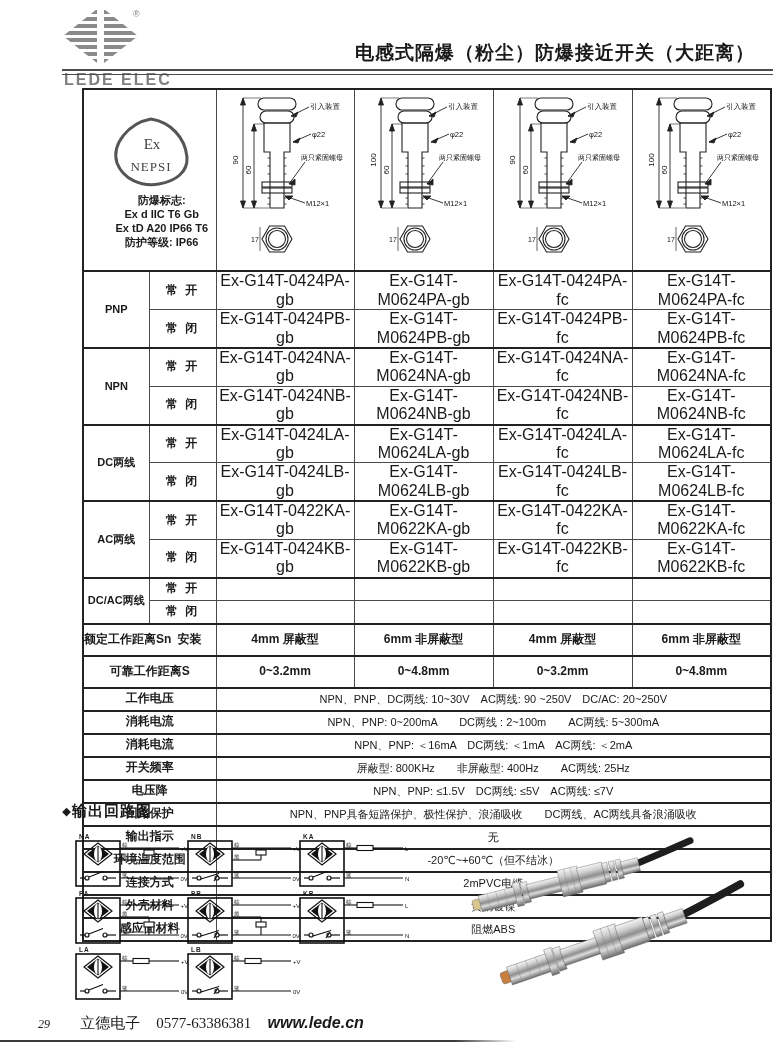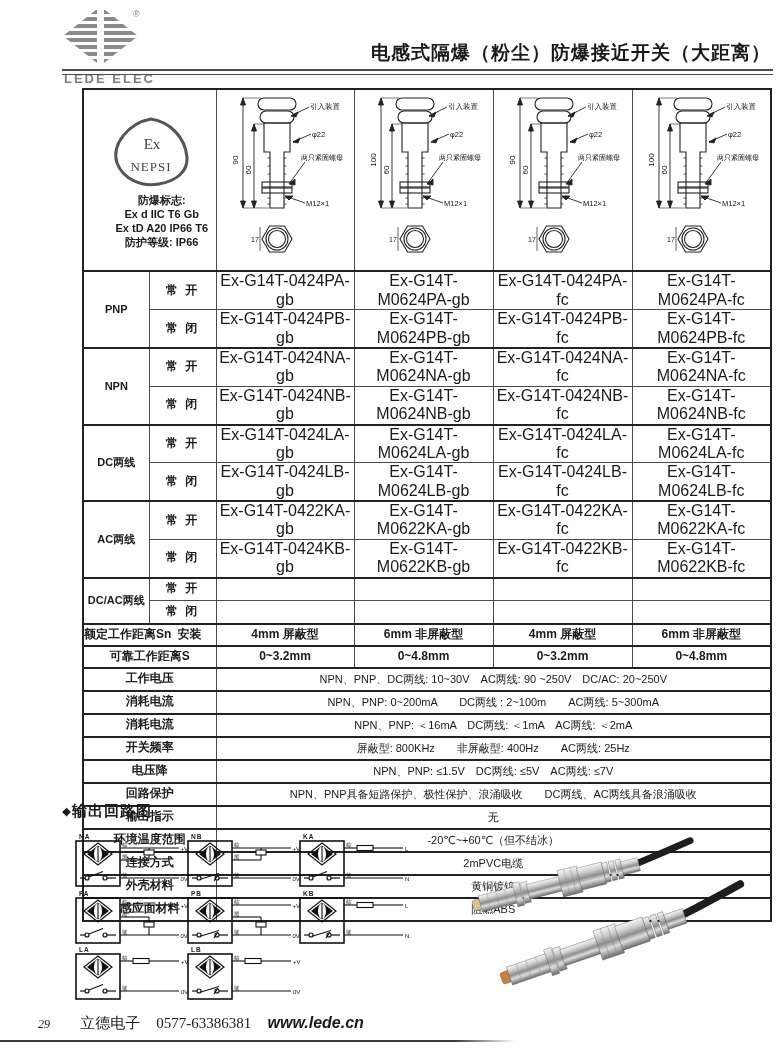--- a/index.html
+++ b/index.html
@@ -3,34 +3,34 @@
 <meta charset="utf-8">
 <style>
   html,body{margin:0;padding:0;}
   body{
     width:777px;height:1056px;position:relative;overflow:hidden;
     background:#ffffff;color:#1a1a1a;
     font-family:"Liberation Sans","DejaVu Sans",sans-serif;
   }
   
   .logo-wrap{position:absolute;left:62px;top:8px;width:120px;}
-  .brand-text{font-size:13px;font-weight:bold;letter-spacing:2px;color:#7f7f7f;margin-top:1px;padding-left:2px;}
+  .brand-text{font-size:16px;font-weight:bold;letter-spacing:2px;color:#7f7f7f;margin-top:1px;padding-left:2px;}
   .page-title{
-    position:absolute;right:6px;top:40px;font-size:19px;font-weight:bold;
+    position:absolute;right:22px;top:40px;font-size:19px;font-weight:bold;
     font-family:Liberation Mono, monospace;letter-spacing:1px;
   }
   .header-rule{position:absolute;left:62px;top:69px;width:711px;height:3px;
     border-top:2.5px solid #4c4c4c;border-bottom:1px solid #4c4c4c;}
   
   #spec-table{position:absolute;left:82px;top:88px;width:688px;border-collapse:collapse;table-layout:fixed;border:2px solid #222;}
   #spec-table td{border:1px solid #4a4a4a;padding:0;text-align:center;vertical-align:middle;line-height:1.15;}
   #spec-table tr.bt2 td{border-top:2px solid #222;}
   tr.r-draw{height:180px;}
   tr.r-model{height:23px;}
-  tr.r-dist{height:22px;}
+  tr.r-dist{height:32px;}
   tr.r-spec{height:23px;}
   td.cert-cell{vertical-align:top;text-align:left;}
   .cert-logo{display:block;margin:4px auto 0 auto;}
   .cert-lines{padding:2px 0 0 24px;font-size:11px;font-weight:bold;line-height:1.3;}
   td.type-cell{font-size:11px;font-weight:600;}
   td.state-cell{font-size:12px;font-weight:600;letter-spacing:2px;}
   td.model-cell{font-size:16px;font-weight:normal;font-family:"Liberation Sans",sans-serif;}
   td.label-cell{text-align:left;padding-left:7px;font-size:12px;font-weight:600;}
   td.dist-cell{font-size:12px;font-weight:bold;}
   td.value-cell{font-size:11px;margin-left:28px;}

